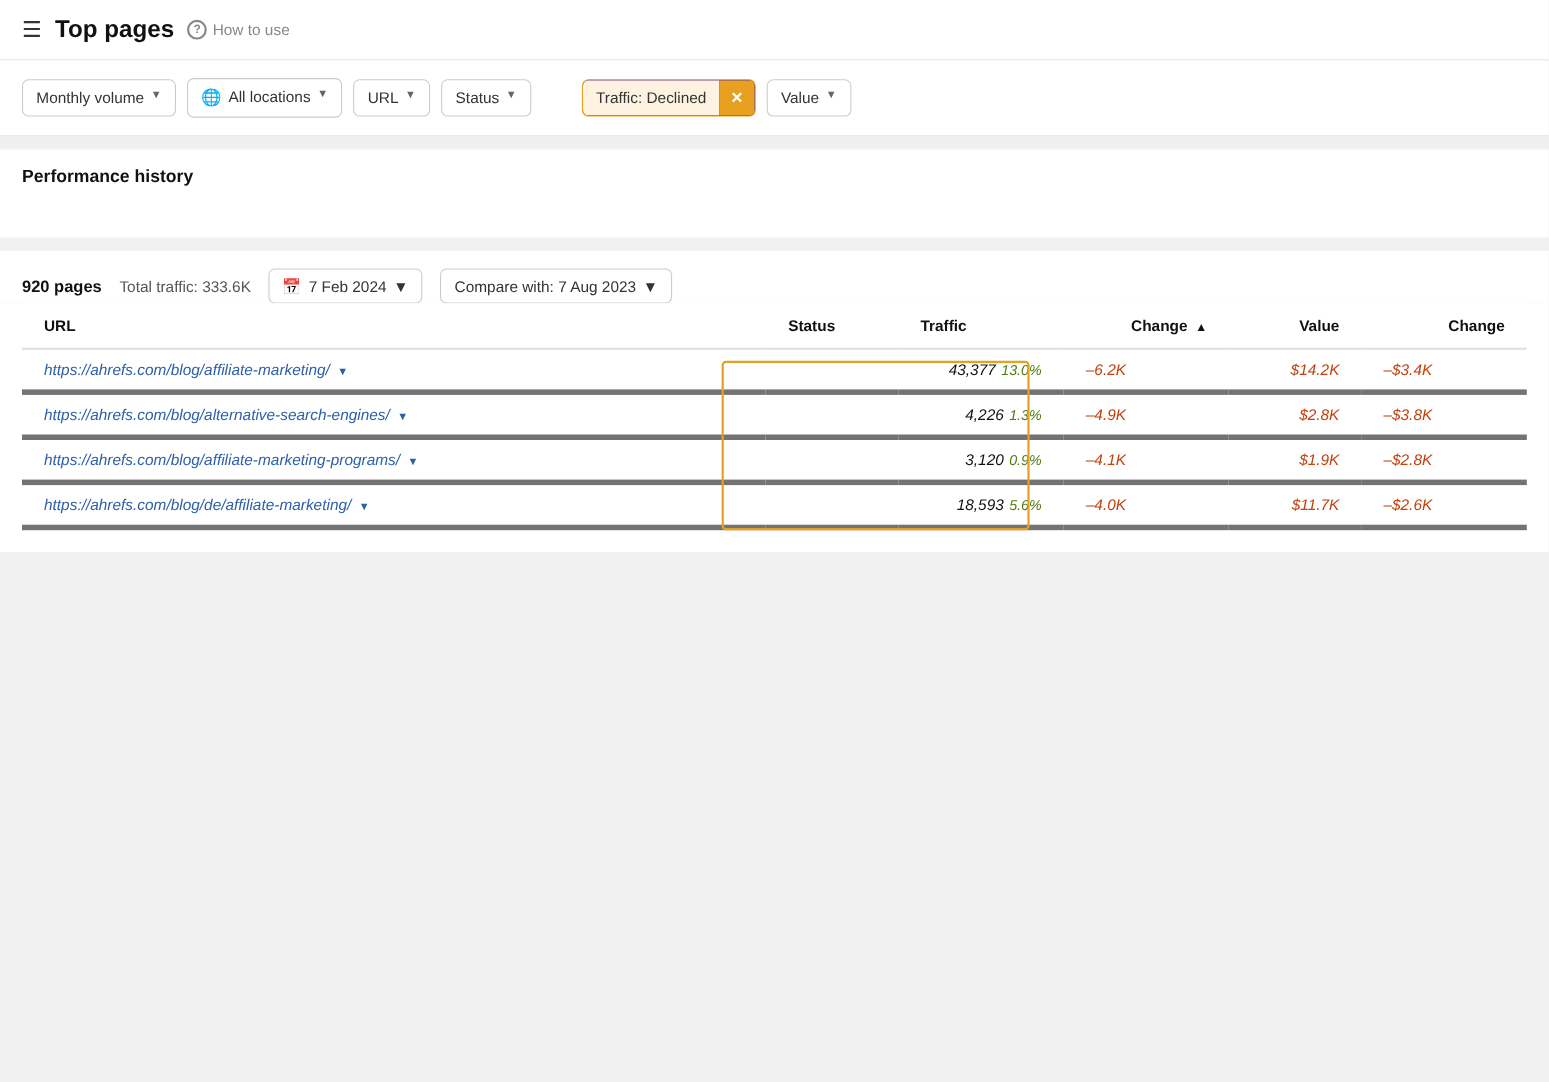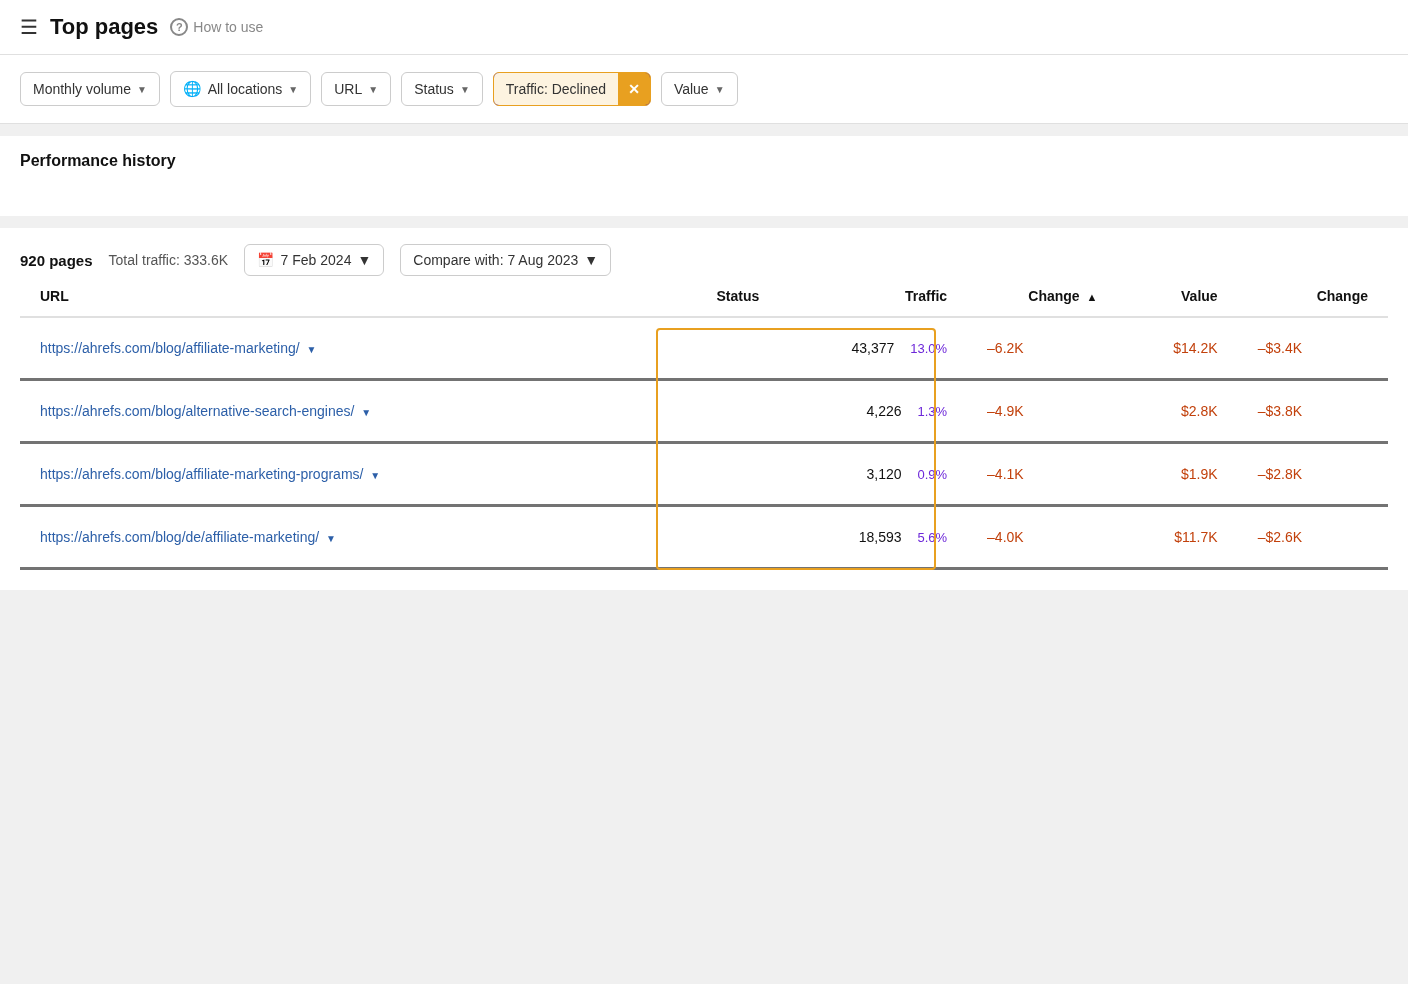--- a/index.html
+++ b/index.html
@@ -58,21 +58,20 @@
       padding: 16px 20px;
       display: flex;
       align-items: center;
       gap: 10px;
       border-bottom: 1px solid #e0e0e0;
       flex-wrap: wrap;
     }
 
     .filter-btn {
       display: flex;
-      align-items: center;
       gap: 6px;
       border: 1px solid #ccc;
       border-radius: 6px;
       padding: 8px 12px;
       background: #fff;
       cursor: pointer;
       font-size: 14px;
       color: #333;
       white-space: nowrap;
     }
@@ -87,20 +86,21 @@
     }
 
     .traffic-filter-btn {
       display: flex;
       align-items: center;
       gap: 0;
       border: 1.5px solid #e8a020;
       border-radius: 6px;
       overflow: hidden;
       background: #4c1d95;
+      margin-left: 36px;
     }
 
     .traffic-filter-label {
       padding: 8px 12px;
       font-size: 14px;
       color: #333;
       cursor: pointer;
       background: #fdf3e0;
     }
 
@@ -196,23 +196,24 @@
     }
 
     .data-table th.url-col { width: 45%; }
     .data-table th.status-col { width: 8%; }
     .data-table th.traffic-col { width: 10%; text-align: right; }
     .data-table th.change-col { width: 10%; text-align: right; }
     .data-table th.value-col { width: 8%; text-align: right; }
     .data-table th.change2-col { width: 10%; text-align: right; }
 
     .data-table td {
-      padding: 22px 20px;
-      border-bottom: 3px solid #737373;
+      padding: 10px 20px;
+      border-bottom: 5px solid #737373;
       vertical-align: middle;
+      font-style: italic;
     }
 
     .url-link {
       color: #2c5fa8;
       text-decoration: none;
       font-size: 14px;
     }
 
     .url-chevron {
       color: #2c5fa8;
@@ -220,23 +221,23 @@
       margin-left: 4px;
     }
 
     .traffic-val {
       text-align: right;
       font-size: 14px;
       color: #111;
     }
 
     .traffic-pct {
-      color: #6d28d9;
+      color: #4d7c0f;
       font-size: 13px;
-      margin-left: 12px;
+      margin-left: 1px;
     }
 
     .change-neg {
       text-align: left;
       color: #c2410c;
       font-size: 14px;
       font-weight: 500;
     }
 
     .value-val {
@@ -327,21 +328,21 @@
   </button>
 </div>
 
 <div class="table-wrapper">
   <div class="highlight-overlay"></div>
   <table class="data-table">
     <thead>
       <tr>
         <th class="url-col">URL</th>
         <th class="status-col">Status</th>
-        <th class="traffic-col" style="text-align:right;">Traffic</th>
+        <th class="traffic-col" style="text-align:left;">Traffic</th>
         <th class="change-col" style="text-align:right;">Change <span class="sort-arrow">▲</span></th>
         <th class="value-col" style="text-align:right;">Value</th>
         <th class="change2-col" style="text-align:right;">Change</th>
       </tr>
     </thead>
     <tbody id="table-body">
     <tr>
           <td><a class="url-link" href="#">https://ahrefs.com/blog/affiliate-marketing/</a><span class="url-chevron"> ▼</span></td>
           <td></td>
           <td class="traffic-val">43,377 <span class="traffic-pct">13.0%</span></td>

